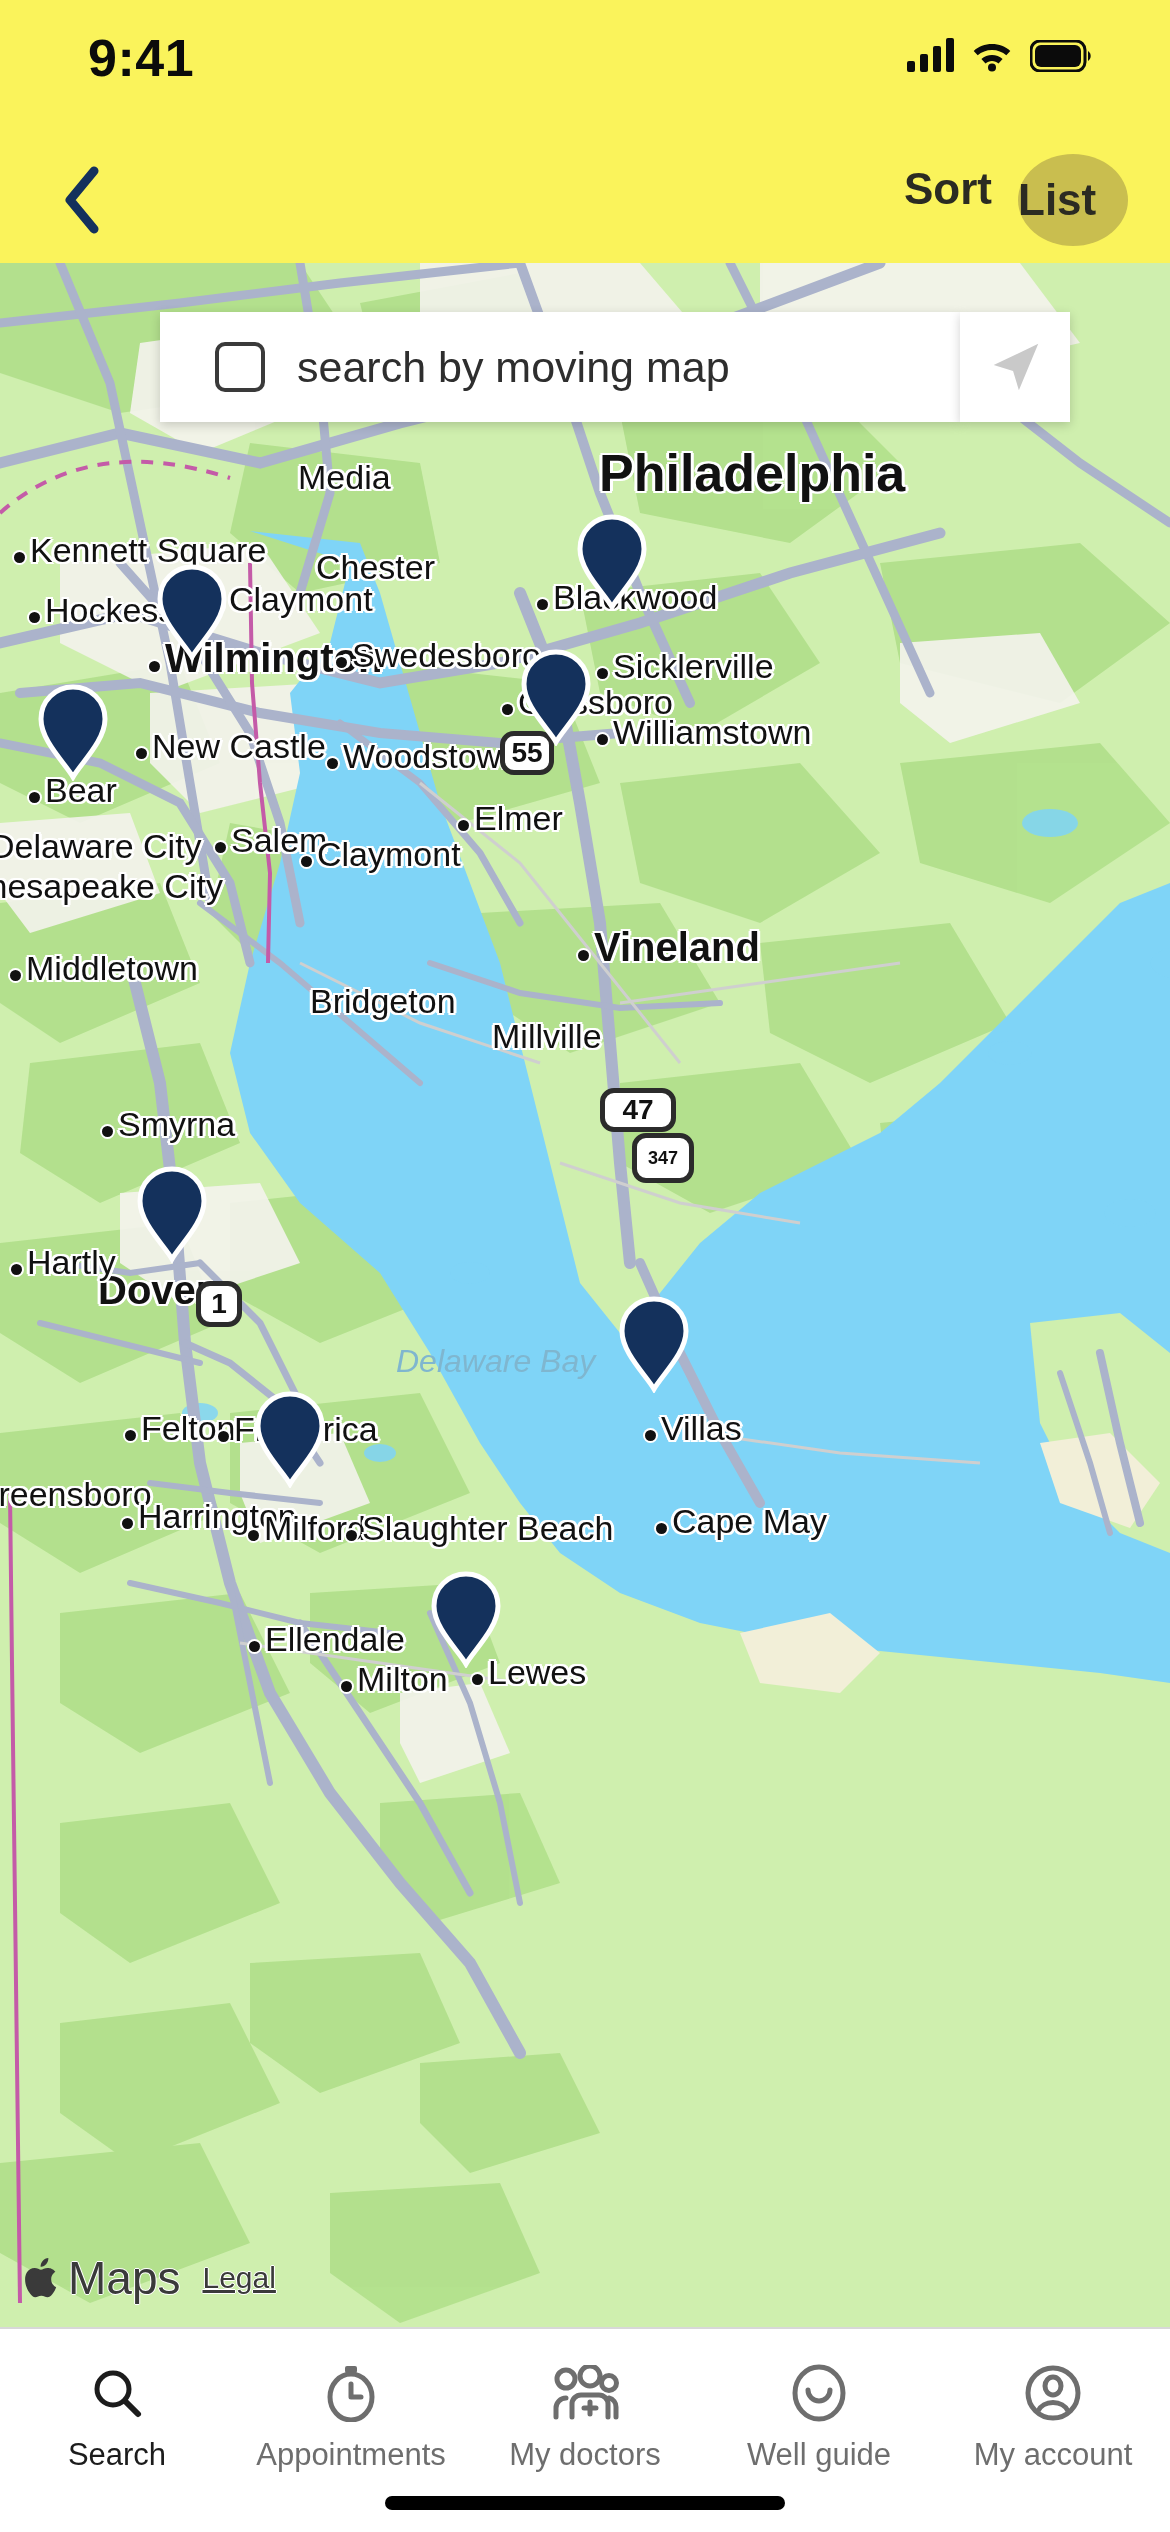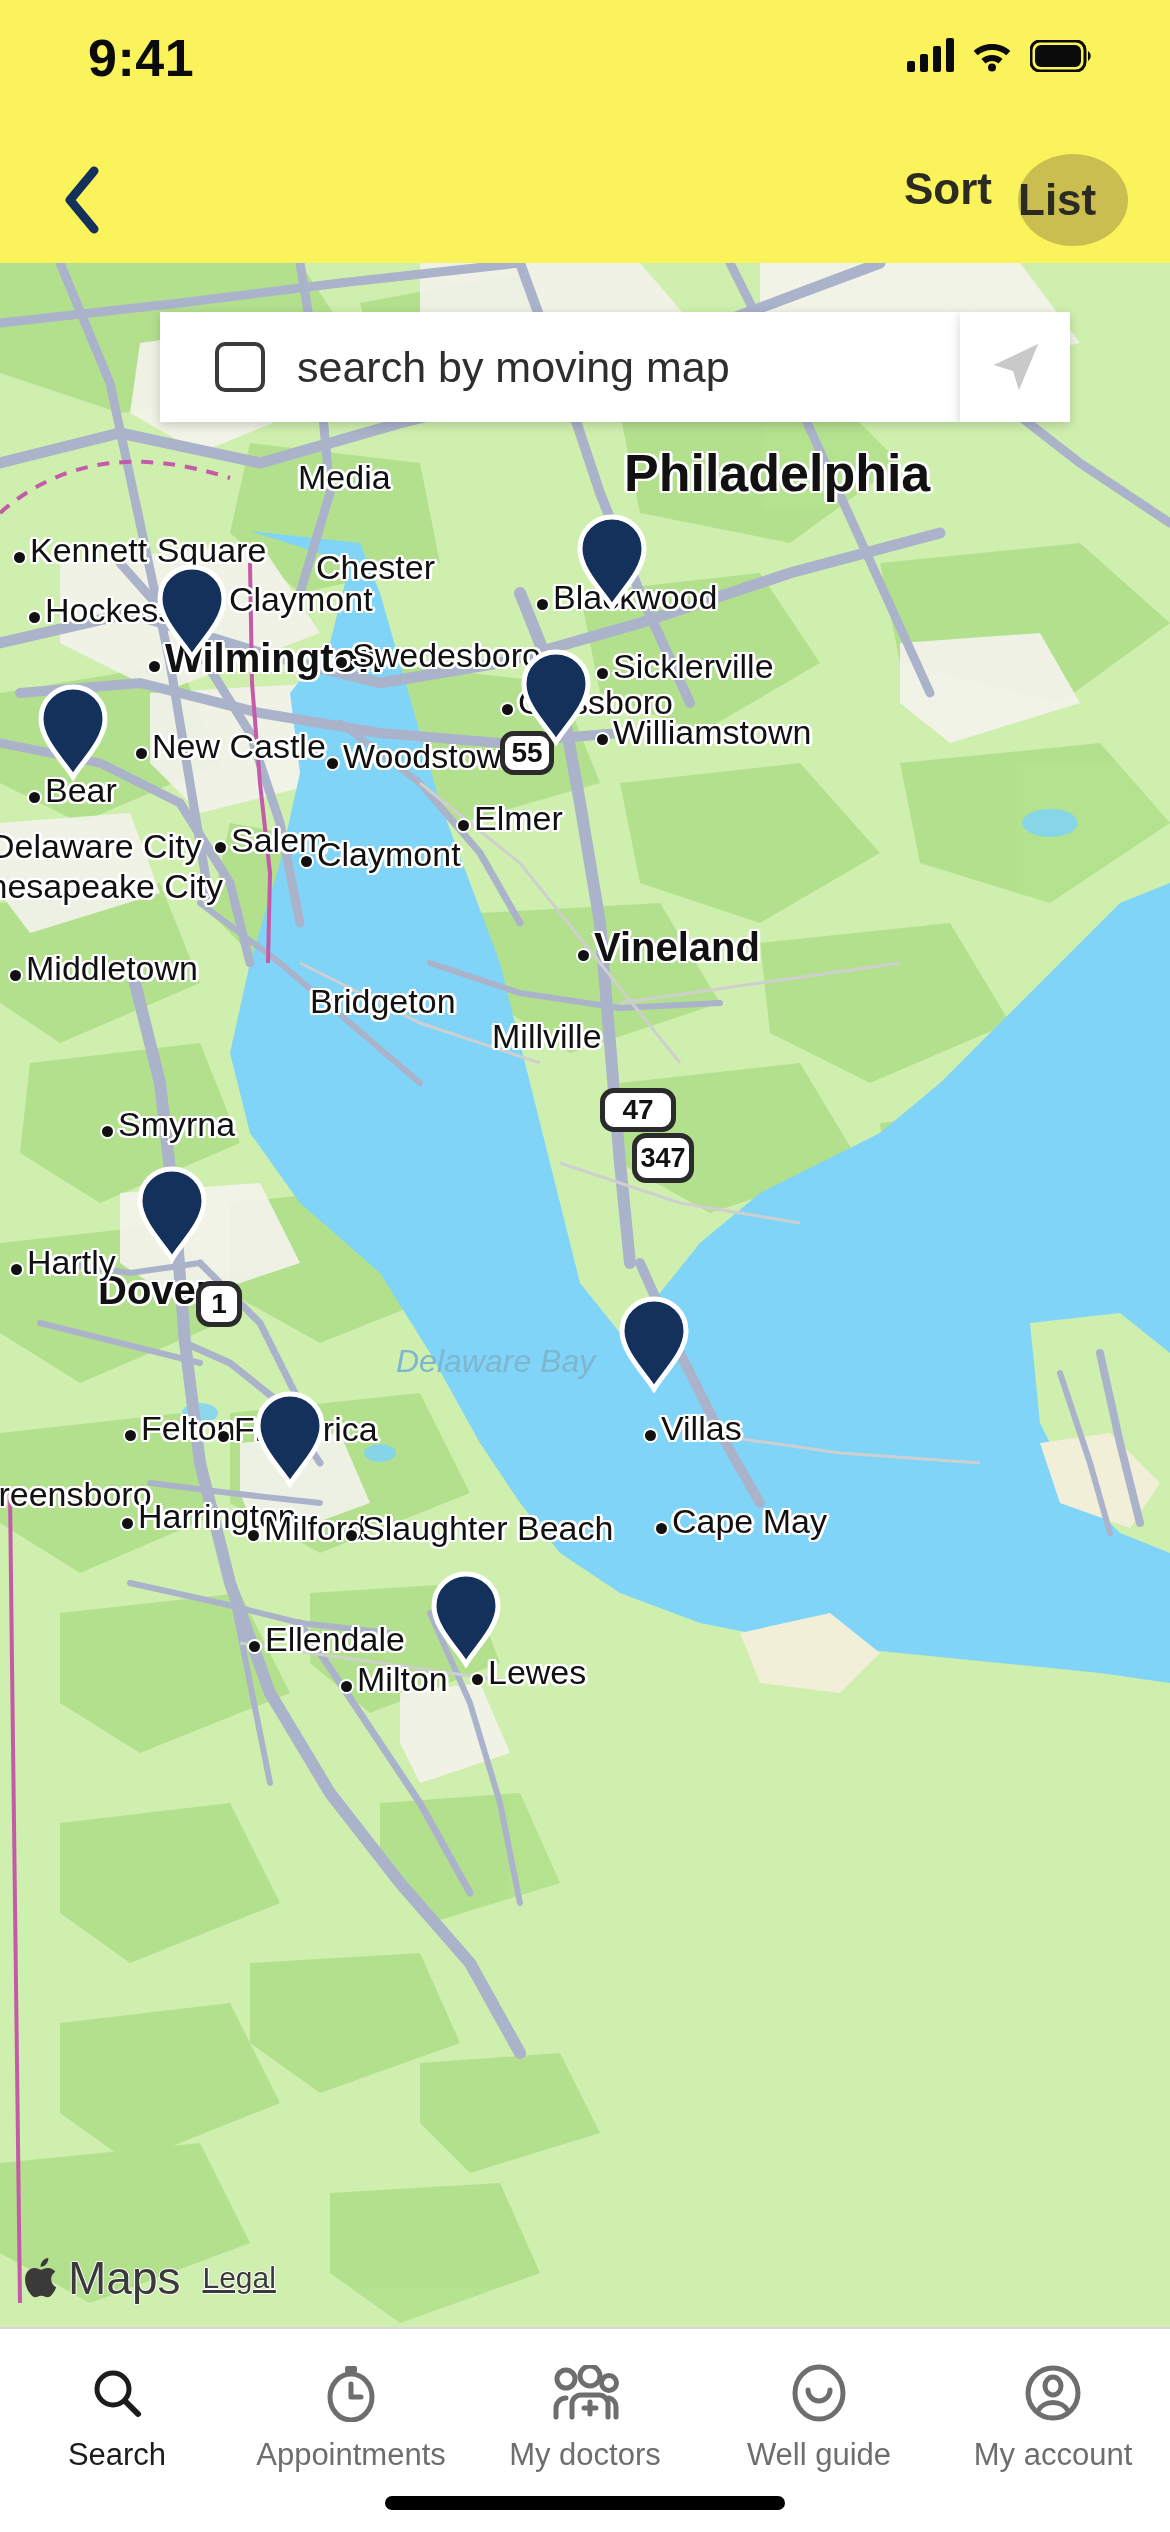--- a/index.html
+++ b/index.html
@@ -289,21 +289,21 @@
         <path d="M420 520 L520 600 L600 700 L680 800"></path>
         <path d="M300 700 L420 760 L540 800"></path>
         <path d="M620 740 L760 720 L900 700"></path>
         <path d="M560 900 L680 940 L800 960"></path>
         <path d="M240 1380 L380 1400 L520 1420"></path>
         <path d="M700 1170 L840 1190 L980 1200"></path>
       </g>
     </svg>
 
     <div>
-      <span class="lbl s4" style="left:608px;  top:180px;padding-left:16px;">Philadelphia</span>
+      <span class="lbl s4" style="left:583px;  top:180px;padding-left:16px;">Philadelphia</span>
       <span class="lbl s2" style="left:298px;  top:195px;">Media</span>
       <span class="lbl s2" style="left:316px;  top:285px;">Chester</span>
       <span class="lbl s2 dot" style="left:30px;top:268px;">Kennett Square</span>
       <span class="lbl s2 dot" style="left:229px;top:317px;">Claymont</span>
       <span class="lbl s2 dot" style="left:45px; top:328px;">Hockessin</span>
       <span class="lbl s2 dot" style="left:553px;top:315px;">Blackwood</span>
       <span class="lbl s2 dot" style="left:613px;top:376px;margin-top:8px;">Sicklerville</span>
       <span class="lbl s3 dot" style="left:165px;top:373px;">Wilmington</span>
       <span class="lbl s2 dot" style="left:352px;top:373px;">Swedesboro</span>
       <span class="lbl s2 dot" style="left:518px;top:420px;">Glassboro</span>
@@ -334,21 +334,21 @@
       <span class="lbl s2 dot" style="left:265px;top:1357px;">Ellendale</span>
       <span class="lbl s2 dot" style="left:357px;top:1397px;text-align:right;">Milton</span>
       <span class="lbl s2 dot" style="left:488px;top:1390px;">Lewes</span>
       <span class="lbl water" style="left:396px; top:1078px; width:160px; line-height:1.25;">Delaware
 Bay</span>
     </div>
 
     <div>
       <span class="shield" style="left:500px; top:468px; width:54px; height:44px; font-size:28px;">55</span>
       <span class="shield" style="left:600px; top:825px; width:76px; height:44px; font-size:28px;">47</span>
-      <span class="shield" style="left:632px; top:870px; width:62px; height:50px; font-size:27px;">347</span>
+      <span class="shield" style="left:632px; top:870px; width:62px; height:50px; font-size:18px;">347</span>
       <span class="shield" style="left:196px; top:1018px; width:46px; height:46px; font-size:28px;">1</span>
     </div>
 
     <div>
       <div class="pin" style="left:192px; top:398px;">
         <svg viewBox="0 0 74 98">
             <path d="M37 4C19 4 5 18 5 36c0 22 24 44 32 58 8-14 32-36 32-58C69 18 55 4 37 4z" fill="#14315C" stroke="#fff" stroke-width="5"></path>
           </svg>
       </div>
       <div class="pin" style="left:612px; top:348px;">

